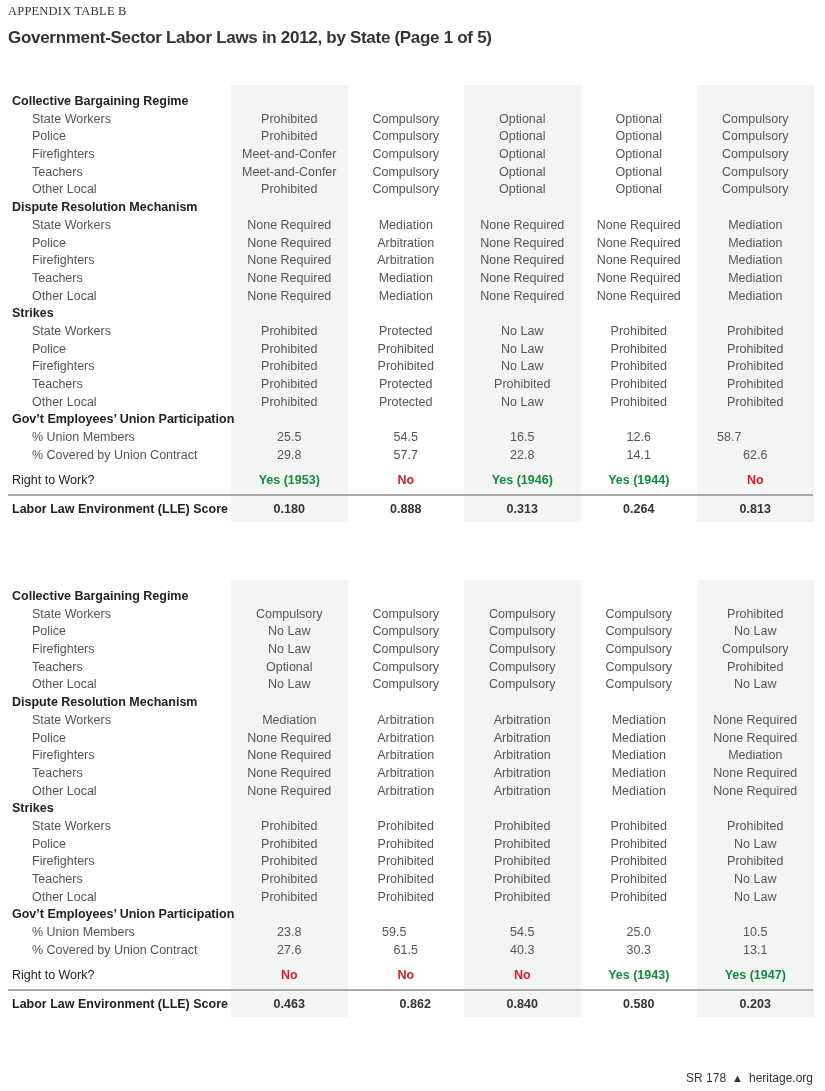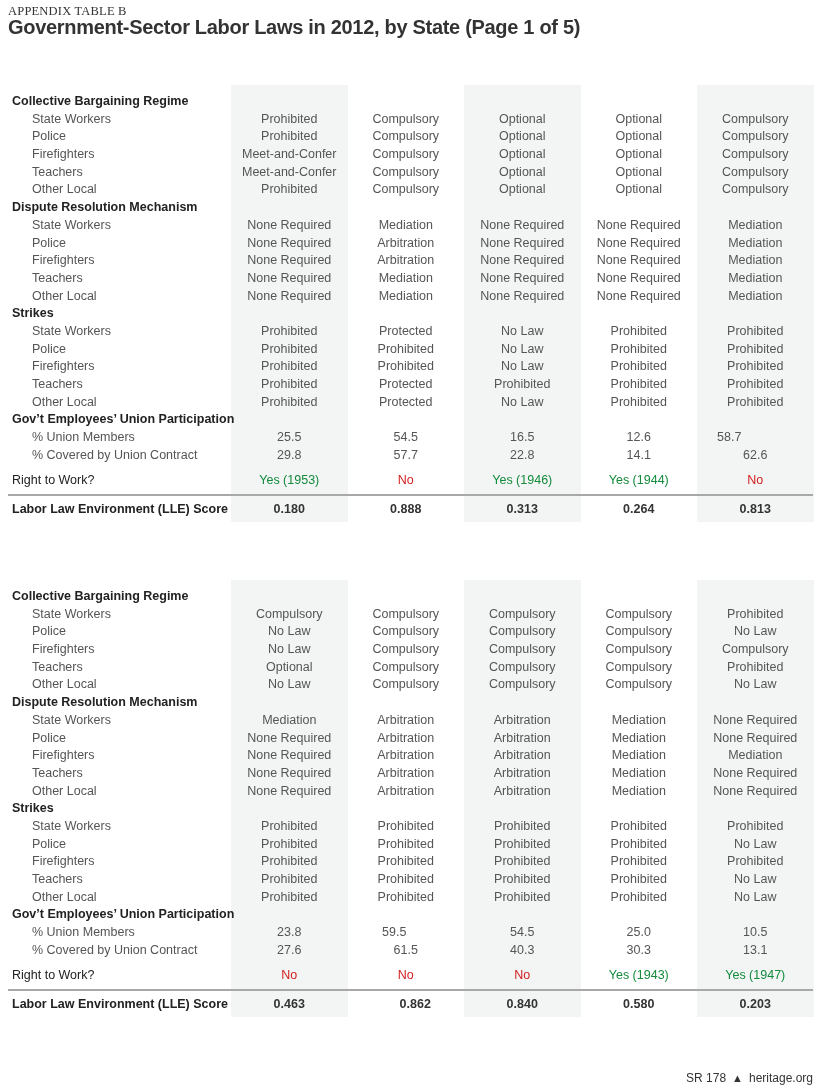--- a/index.html
+++ b/index.html
@@ -1,39 +1,39 @@
 <!DOCTYPE html>
 <html><head>
 <meta charset="utf-8">
 <style>
   html, body { margin: 0; padding: 0; background: #ffffff; }
   body { width: 825px; height: 1091px; position: relative; overflow: hidden;
          font-family: "Liberation Sans", "DejaVu Sans", sans-serif; color: #444; }
   .appendix { position: absolute; left: 8px; top: 4px; font-family: "Liberation Serif", "DejaVu Serif", serif;
               font-size: 12.5px; letter-spacing: 0.2px; color: #333; }
-  .title { position: absolute; left: 8px; top: 16px; font-size: 20px; font-weight: bold; color: #333;
+  .title { position: absolute; left: 8px; top: 28px; font-size: 17px; font-weight: bold; color: #333;
            letter-spacing: -0.3px; margin: 0; text-align: center; }
   .tbl { position: absolute; left: 8px; width: 805px; }
   .hdr { position: relative; height: 27px; }
   .hdr .rule { position: absolute; left: 0; width: 223px; bottom: 0; height: 2px; background: #9a9a9a; }
   .hcell { position: absolute; top: 0; height: 27px; width: 116.5px; color: #fff; font-weight: bold;
            font-size: 12.5px; text-align: center; line-height: 28px; }
   .hcell.dark { background: #5270a8; }
   .hcell.light { background: #6c86b7; }
   .body { position: relative; }
   .shade { position: absolute; top: 0; bottom: 0; width: 116.5px; background: #f3f5f5; }
   .row { position: relative; height: 17.7px; line-height: 17.7px; font-size: 12.5px; }
   .row .lbl { position: absolute; left: 4px; white-space: nowrap; }
   .row.section .lbl { font-weight: bold; color: #222; }
   .row.sub .lbl { left: 24px; color: #555; }
   .cell { position: absolute; top: 0; width: 116.5px; text-align: center; color: #555; }
   .spacer { height: 8px; }
   .rtw { height: 20px; line-height: 20px; }
   .rtw .lbl { font-weight: normal; color: #222; }
-  .rtw .cell { font-weight: normal; }
+  .rtw .cell { font-weight: bold; }
   .yes { color: #138a3c !important; }
   .no { color: #d21f1f !important; }
   .sep { position: relative; height: 2px; background: #a8a8a8; margin-top: 4px; }
   .lle { height: 26px; line-height: 26px; }
   .lle .lbl { font-weight: bold; color: #222; }
   .lle .cell { font-weight: bold; color: #333; }
   .footer { position: absolute; right: 12px; top: 1071px; font-size: 12px; color: #333; }
   .footer .bell { display: inline-block; margin: 0 6px; font-size: 11px; }
 </style>
 </head>

